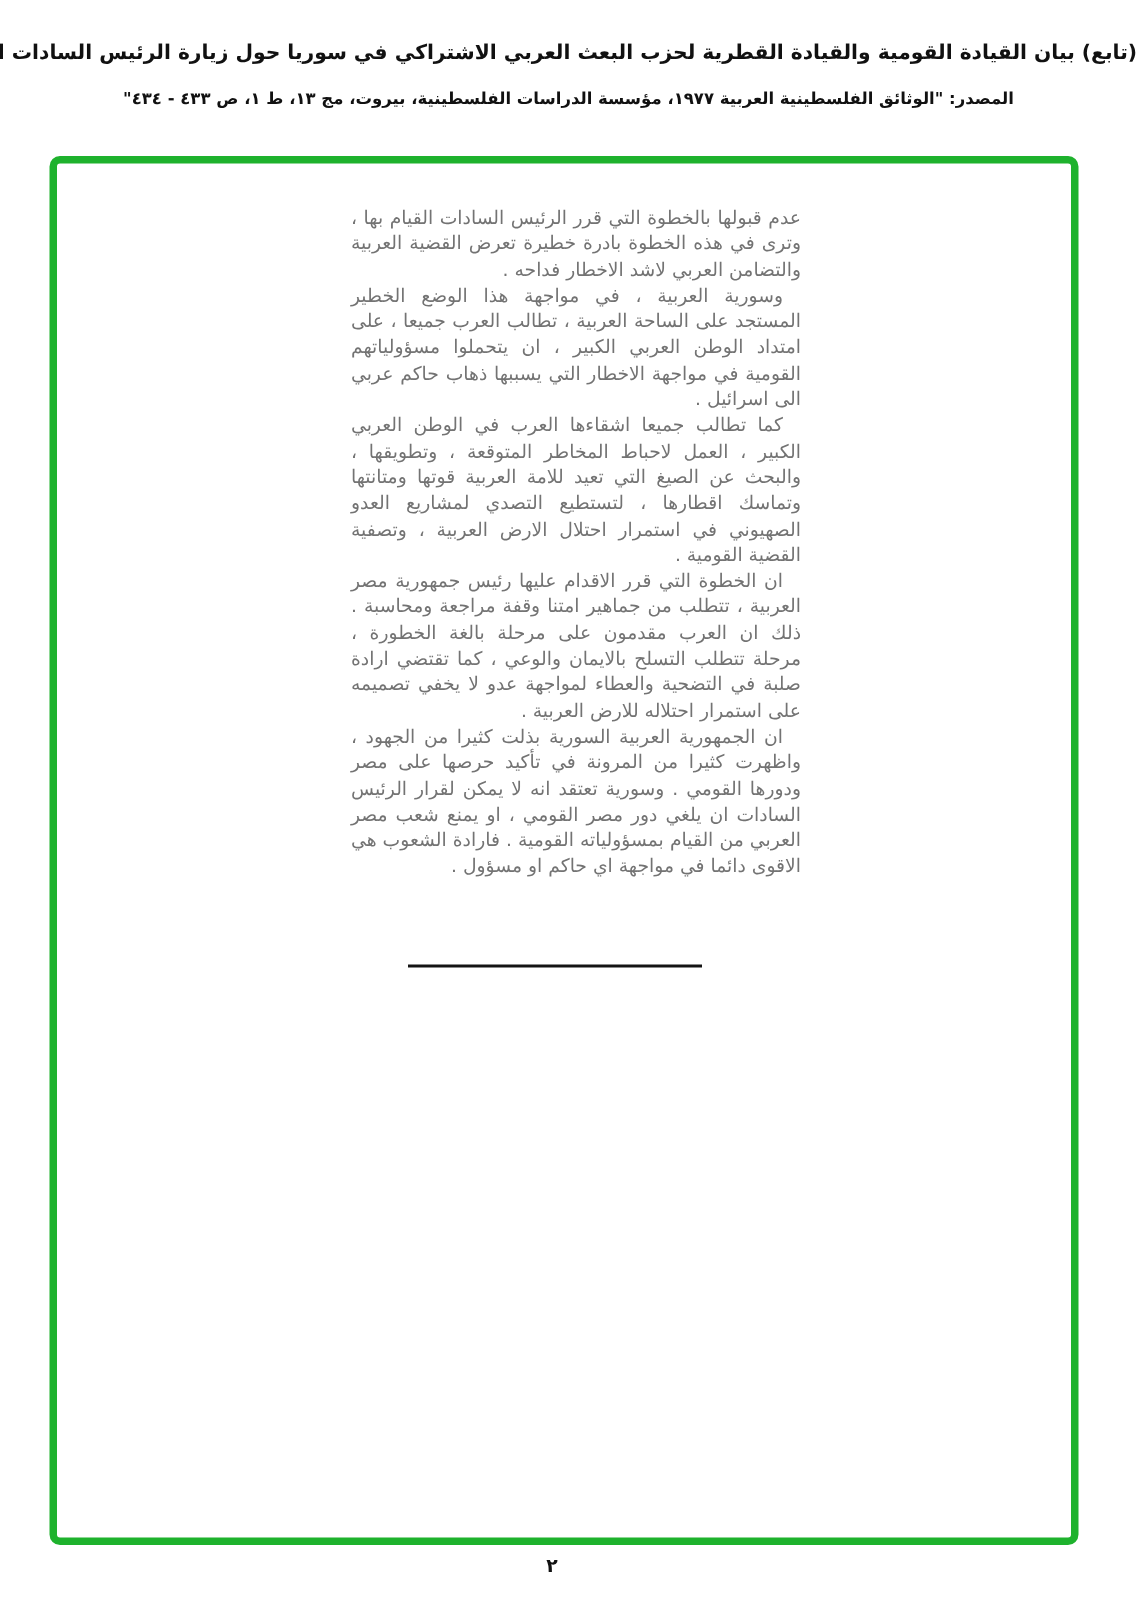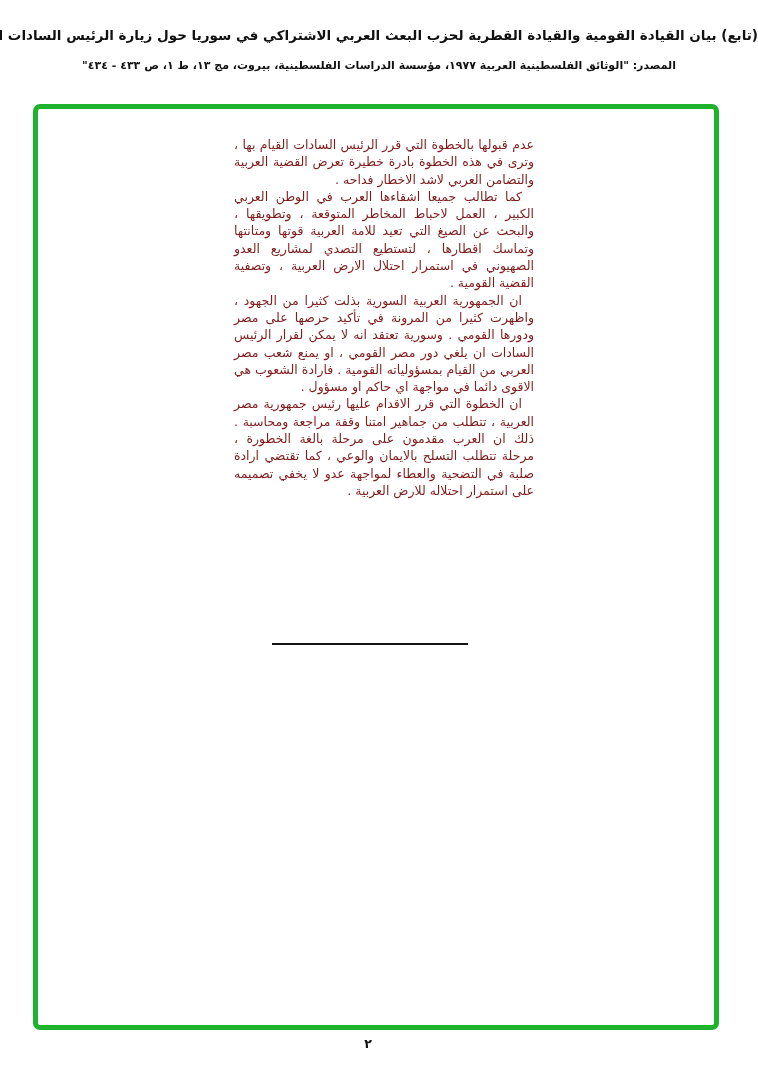--- a/index.html
+++ b/index.html
@@ -54,21 +54,21 @@
   }
   .text-column {
     position: absolute;
     left: 234px;
     top: 136px;
     width: 300px;
     direction: rtl;
     text-align: justify;
     font-size: 12.5px;
     line-height: 17.3px;
-    color: #7f1d1d;
+    color: #737373;
   }
   .text-column p {
     margin: 0;
     padding: 0;
     text-indent: 12px;
   }
   .text-column p.no-indent {
     text-indent: 0;
   }
   .separator-rule {
@@ -97,22 +97,23 @@
 <div class="page">
 
   <div class="doc-title">(تابع) بيان القيادة القومية والقيادة القطرية لحزب البعث العربي الاشتراكي في سوريا حول زيارة  الرئيس السادات المزمعة لإسرائيل</div>
 
   <div class="doc-source">المصدر:  "الوثائق الفلسطينية العربية ١٩٧٧، مؤسسة الدراسات الفلسطينية، بيروت، مج ١٣، ط ١، ص ٤٣٣ - ٤٣٤"</div>
 
   <div class="green-frame"></div>
 
   <div class="text-column">
     <p class="no-indent">عدم قبولها بالخطوة التي قرر الرئيس السادات القيام بها ، وترى في هذه الخطوة بادرة خطيرة تعرض القضية العربية والتضامن العربي لاشد الاخطار فداحه .</p>
+    <p>وسورية العربية ، في مواجهة هذا الوضع الخطير المستجد على الساحة العربية ، تطالب العرب جميعا ، على امتداد الوطن العربي الكبير ، ان يتحملوا مسؤولياتهم القومية في مواجهة الاخطار التي يسببها ذهاب حاكم عربي الى اسرائيل .</p>
     <p>كما تطالب جميعا اشقاءها العرب في الوطن العربي الكبير ، العمل لاحباط المخاطر المتوقعة ، وتطويقها ، والبحث عن الصيغ التي تعيد للامة العربية قوتها ومتانتها وتماسك اقطارها ، لتستطيع التصدي لمشاريع العدو الصهيوني في استمرار احتلال الارض العربية ، وتصفية القضية القومية .</p>
+    <p>ان الخطوة التي قرر الاقدام عليها رئيس جمهورية مصر العربية ، تتطلب من جماهير امتنا وقفة مراجعة ومحاسبة . ذلك ان العرب مقدمون على مرحلة بالغة الخطورة ، مرحلة تتطلب التسلح بالايمان والوعي ، كما تقتضي ارادة صلبة في التضحية والعطاء لمواجهة عدو لا يخفي تصميمه على استمرار احتلاله للارض العربية .</p>
     <p>ان الجمهورية العربية السورية بذلت كثيرا من الجهود ، واظهرت كثيرا من المرونة في تأكيد حرصها على مصر ودورها القومي . وسورية تعتقد انه لا يمكن لقرار الرئيس السادات ان يلغي دور مصر القومي ، او يمنع شعب مصر العربي من القيام بمسؤولياته القومية . فارادة الشعوب هي الاقوى دائما في مواجهة اي حاكم او مسؤول .</p>
-    <p>ان الخطوة التي قرر الاقدام عليها رئيس جمهورية مصر العربية ، تتطلب من جماهير امتنا وقفة مراجعة ومحاسبة . ذلك ان العرب مقدمون على مرحلة بالغة الخطورة ، مرحلة تتطلب التسلح بالايمان والوعي ، كما تقتضي ارادة صلبة في التضحية والعطاء لمواجهة عدو لا يخفي تصميمه على استمرار احتلاله للارض العربية .</p>
   </div>
 
   <div class="separator-rule"></div>
 
   <div class="page-number">٢</div>
 
 </div>
 
 </body></html>

